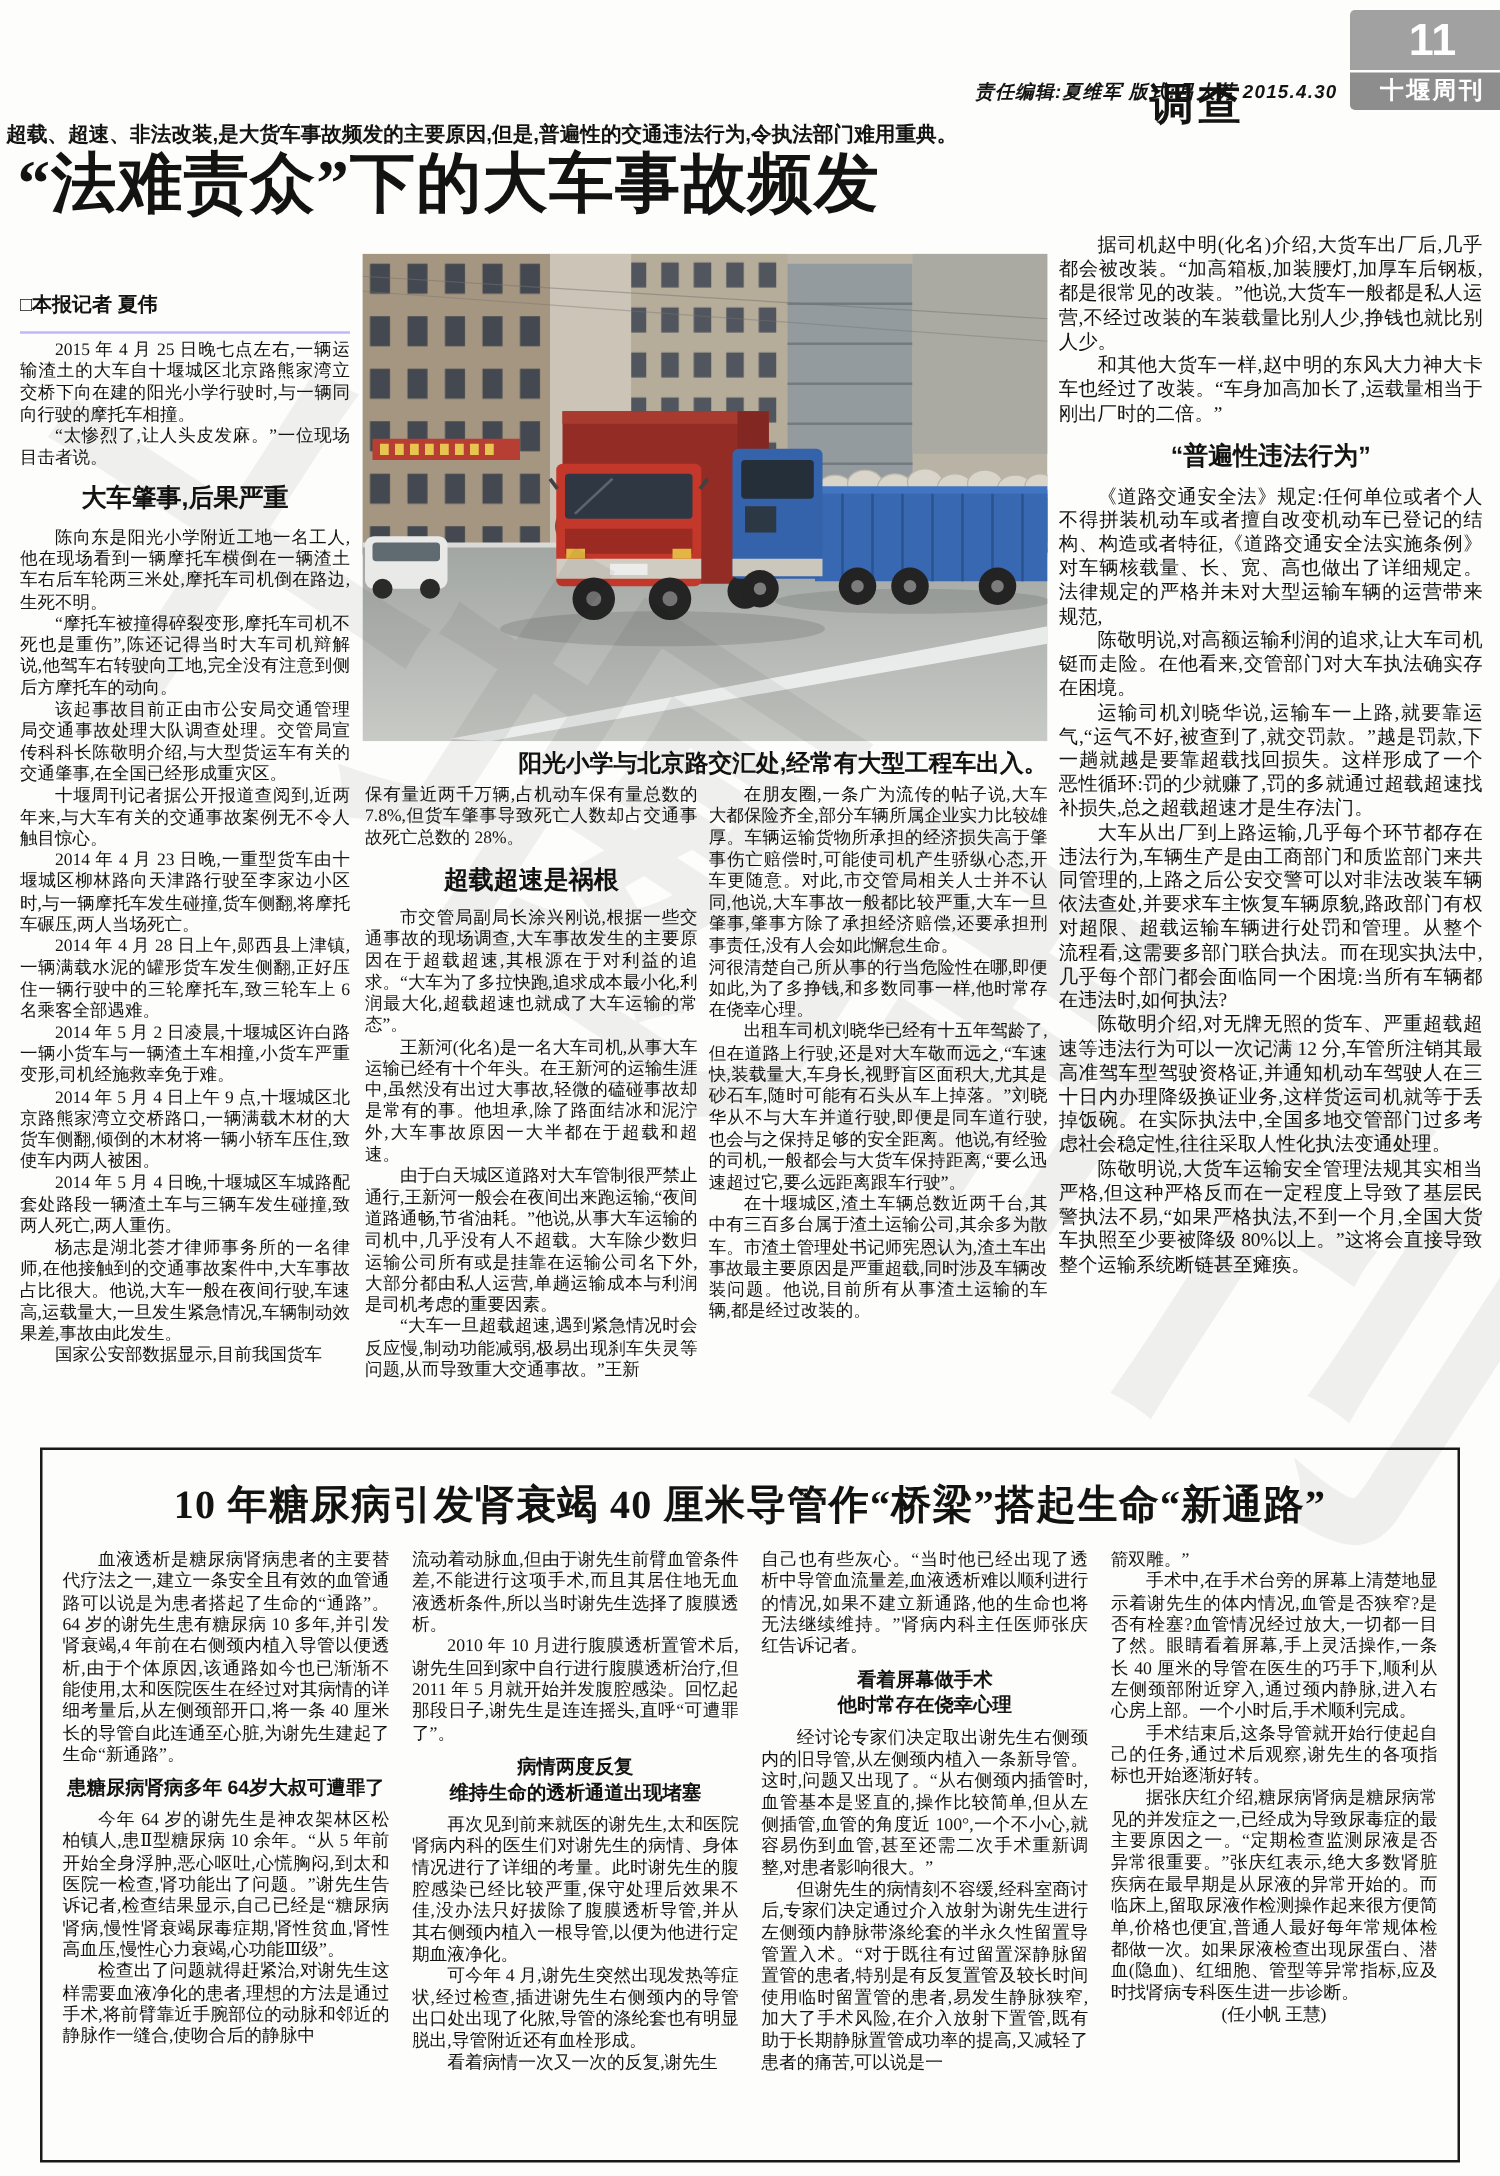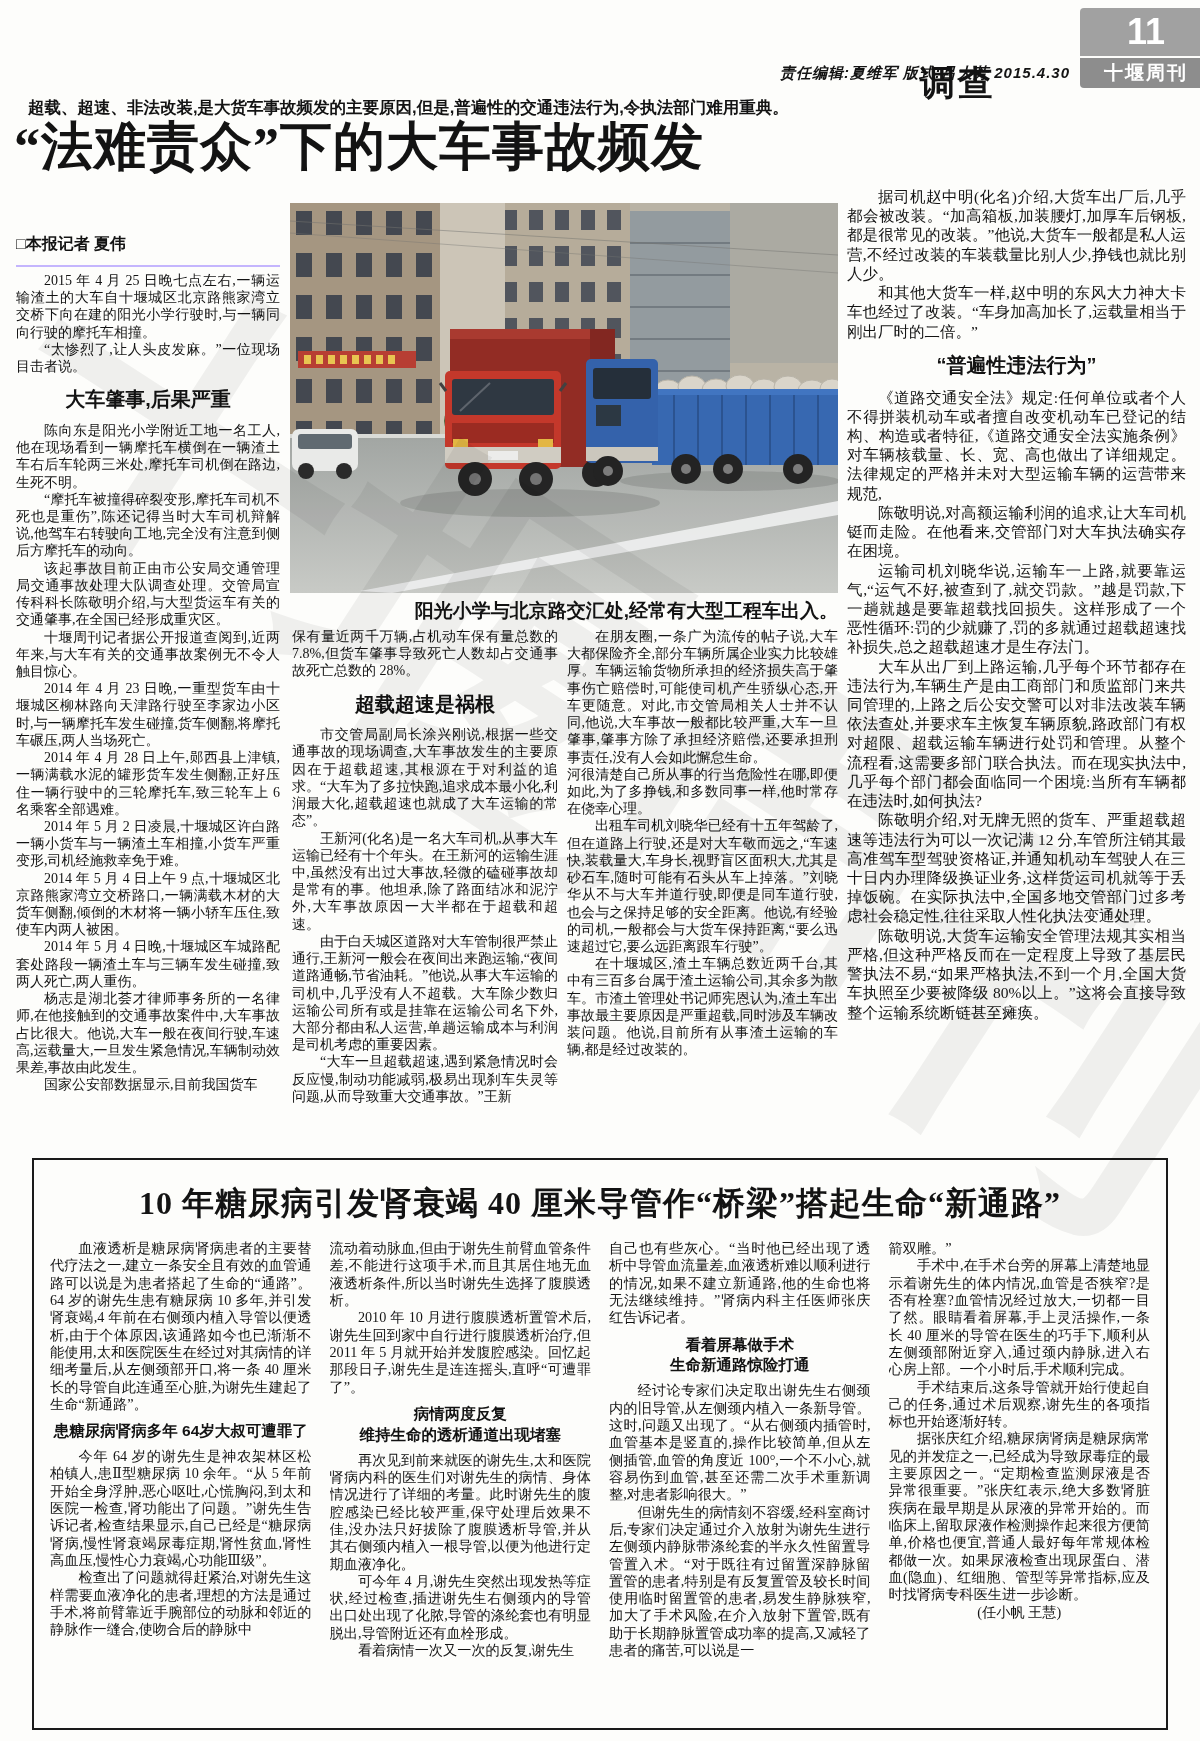--- a/index.html
+++ b/index.html
@@ -11,21 +11,21 @@
   .section-title{left:920px;top:20px;font-size:35px;font-weight:900;letter-spacing:3px;margin-top:40px;}
   .pagebox{left:1080px;top:8px;width:132px;}
   .pagebox .num{height:48px;color:#fff;text-align:center;border-radius:4px 4px 0 0;
         font-family:"Liberation Sans","DejaVu Sans",sans-serif;font-weight:bold;font-size:36px;line-height:48px;}
   .pagebox .mast{margin-top:2px;height:30px;color:#fff;text-align:center;letter-spacing:2px;border-radius:0 0 4px 4px;
         font-family:"Liberation Sans","DejaVu Sans",sans-serif;font-weight:bold;font-size:19px;line-height:30px;}
   .editline{left:620px;top:64px;width:450px;text-align:right;font-style:italic;font-weight:bold;
         font-size:15px;font-family:"Liberation Sans","DejaVu Sans",sans-serif;letter-spacing:1px;}
 
   
-  .kicker{left:28px;top:97px;width:1110px;font-family:"Liberation Sans","DejaVu Sans",sans-serif;
+  .kicker{left:5px;top:97px;width:1110px;font-family:"Liberation Sans","DejaVu Sans",sans-serif;
         font-weight:bold;font-size:16.5px;}
   .headline{left:14px;top:112px;width:1000px;font-size:52px;font-weight:900;letter-spacing:1px;}
   .byline{left:16px;top:234px;width:264px;font-family:"Liberation Sans","DejaVu Sans",sans-serif;
         font-weight:bold;font-size:16px;border-bottom:2px solid #c4b5fd;padding-bottom:10px;}
 
   
   .col{text-align:justify;overflow:hidden;}
   .col p{margin:0;}
   .para{text-indent:2em;}
   .cont{text-indent:0;}
@@ -257,21 +257,21 @@
           <p class="para">2010 年 10 月进行腹膜透析置管术后,谢先生回到家中自行进行腹膜透析治疗,但 2011 年 5 月就开始并发腹腔感染。回忆起那段日子,谢先生是连连摇头,直呼“可遭罪了”。</p>
           <h4 class="subhead">病情两度反复
 维持生命的透析通道出现堵塞</h4>
           <p class="para">再次见到前来就医的谢先生,太和医院肾病内科的医生们对谢先生的病情、身体情况进行了详细的考量。此时谢先生的腹腔感染已经比较严重,保守处理后效果不佳,没办法只好拔除了腹膜透析导管,并从其右侧颈内植入一根导管,以便为他进行定期血液净化。</p>
           <p class="para">可今年 4 月,谢先生突然出现发热等症状,经过检查,插进谢先生右侧颈内的导管出口处出现了化脓,导管的涤纶套也有明显脱出,导管附近还有血栓形成。</p>
           <p class="para">看着病情一次又一次的反复,谢先生</p>
         </div>
       <div class="col">
           <p class="para cont">自己也有些灰心。“当时他已经出现了透析中导管血流量差,血液透析难以顺利进行的情况,如果不建立新通路,他的生命也将无法继续维持。”肾病内科主任医师张庆红告诉记者。</p>
           <h4 class="subhead">看着屏幕做手术
-生命新通路惊险打通</h4>
+他时常存在侥幸心理</h4>
           <p class="para">经讨论专家们决定取出谢先生右侧颈内的旧导管,从左侧颈内植入一条新导管。这时,问题又出现了。“从右侧颈内插管时,血管基本是竖直的,操作比较简单,但从左侧插管,血管的角度近 100°,一个不小心,就容易伤到血管,甚至还需二次手术重新调整,对患者影响很大。”</p>
           <p class="para">但谢先生的病情刻不容缓,经科室商讨后,专家们决定通过介入放射为谢先生进行左侧颈内静脉带涤纶套的半永久性留置导管置入术。“对于既往有过留置深静脉留置管的患者,特别是有反复置管及较长时间使用临时留置管的患者,易发生静脉狭窄,加大了手术风险,在介入放射下置管,既有助于长期静脉置管成功率的提高,又减轻了患者的痛苦,可以说是一</p>
         </div>
       <div class="col">
           <p class="para cont">箭双雕。”</p>
           <p class="para">手术中,在手术台旁的屏幕上清楚地显示着谢先生的体内情况,血管是否狭窄?是否有栓塞?血管情况经过放大,一切都一目了然。眼睛看着屏幕,手上灵活操作,一条长 40 厘米的导管在医生的巧手下,顺利从左侧颈部附近穿入,通过颈内静脉,进入右心房上部。一个小时后,手术顺利完成。</p>
           <p class="para">手术结束后,这条导管就开始行使起自己的任务,通过术后观察,谢先生的各项指标也开始逐渐好转。</p>
           <p class="para">据张庆红介绍,糖尿病肾病是糖尿病常见的并发症之一,已经成为导致尿毒症的最主要原因之一。“定期检查监测尿液是否异常很重要。”张庆红表示,绝大多数肾脏疾病在最早期是从尿液的异常开始的。而临床上,留取尿液作检测操作起来很方便简单,价格也便宜,普通人最好每年常规体检都做一次。如果尿液检查出现尿蛋白、潜血(隐血)、红细胞、管型等异常指标,应及时找肾病专科医生进一步诊断。</p>
           <p class="sig">(任小帆  王慧)</p>
         </div>

